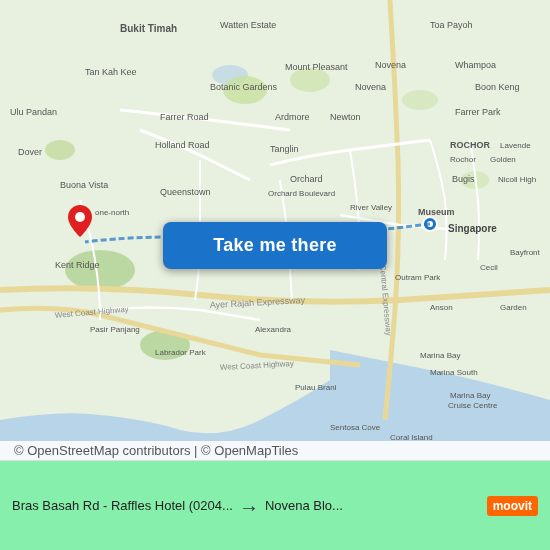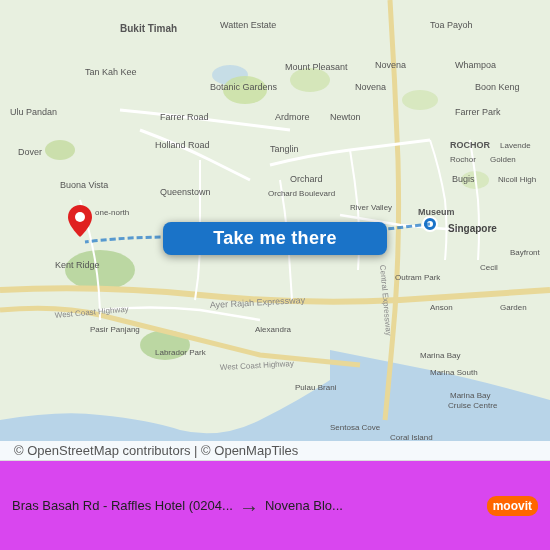--- a/index.html
+++ b/index.html
@@ -32,21 +32,21 @@
       top: 0; left: 0;
       width: 100%; height: 100%;
     }
 
     
     #take-me-there-btn {
       position: absolute;
       top: 222px;
       left: 163px;
       width: 224px;
-      height: 33px;
+      height: 47px;
       background: #1a73c8;
       border-radius: 8px;
       border: none;
       cursor: pointer;
       display: flex;
       align-items: center;
       justify-content: center;
       box-shadow: 0 2px 8px rgba(0,0,0,0.4);
       z-index: 10;
     }
@@ -74,21 +74,21 @@
       padding: 2px 14px;
       font-size: 13px;
       color: #555;
       z-index: 5;
     }
 
     
     #bottom-bar {
       width: 550px;
       height: 90px;
-      background: #d946ef;
+      background: #86efac;
       display: flex;
       align-items: center;
       border-top: 1px solid #ddd;
       padding: 0 12px;
     }
 
     .bottom-route-item {
       display: flex;
       flex-direction: column;
       justify-content: center;
@@ -121,21 +121,21 @@
       justify-content: flex-end;
       flex-shrink: 0;
     }
 
     .moovit-box {
       background: #f60;
       color: white;
       font-size: 12px;
       font-weight: bold;
       padding: 3px 6px;
-      border-radius: 9px;
+      border-radius: 3px;
     }
   </style>
 </head>
 <body>
 
 <div id="app">
   <div id="map-container">
 
     <svg id="map-svg" viewBox="0 0 550 460" xmlns="http://www.w3.org/2000/svg">
 

